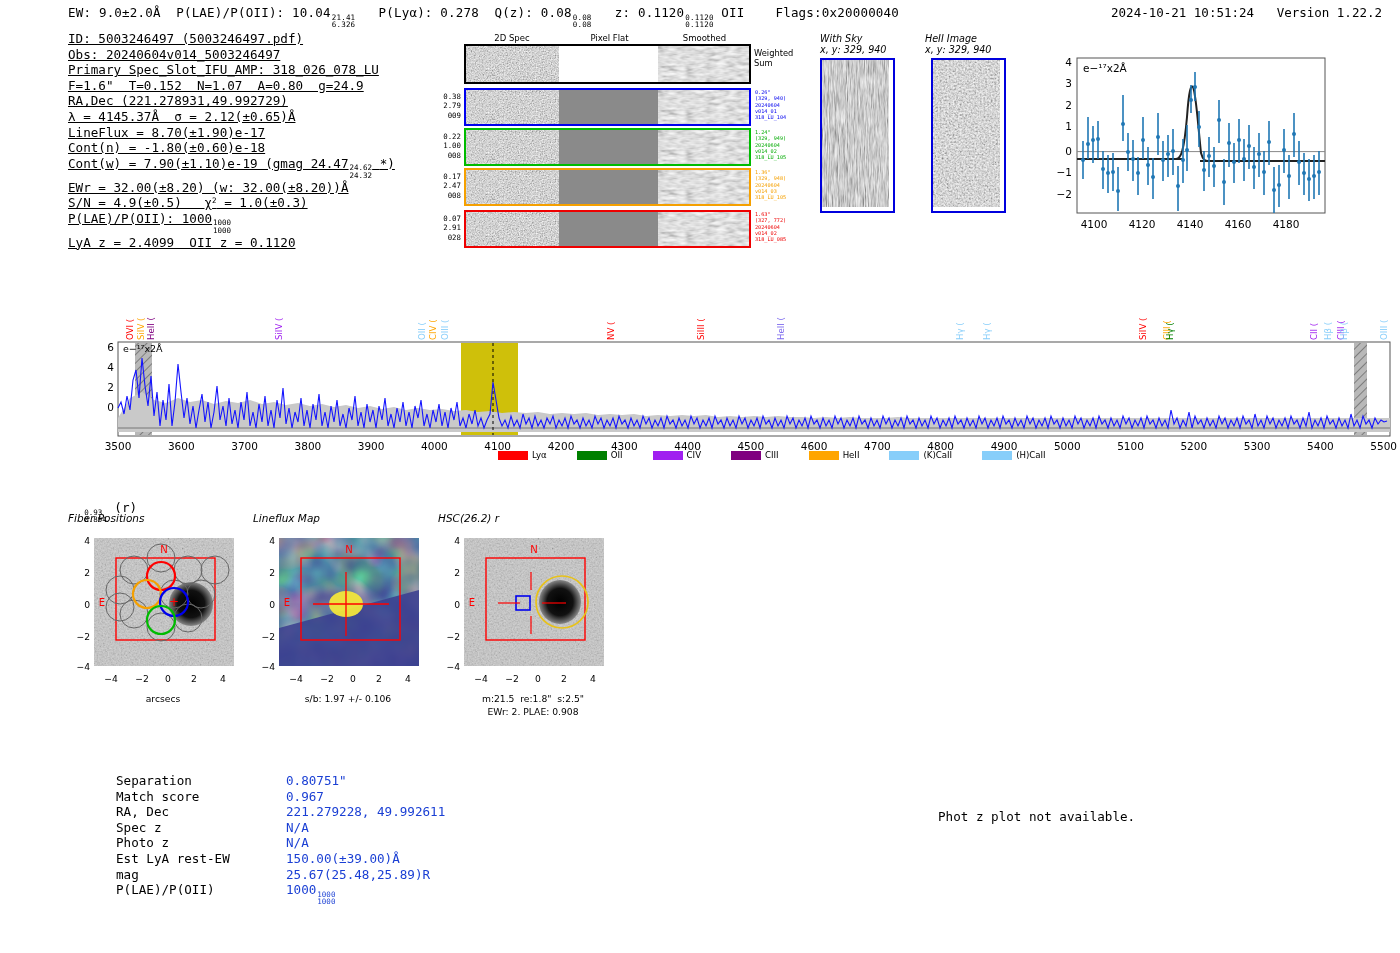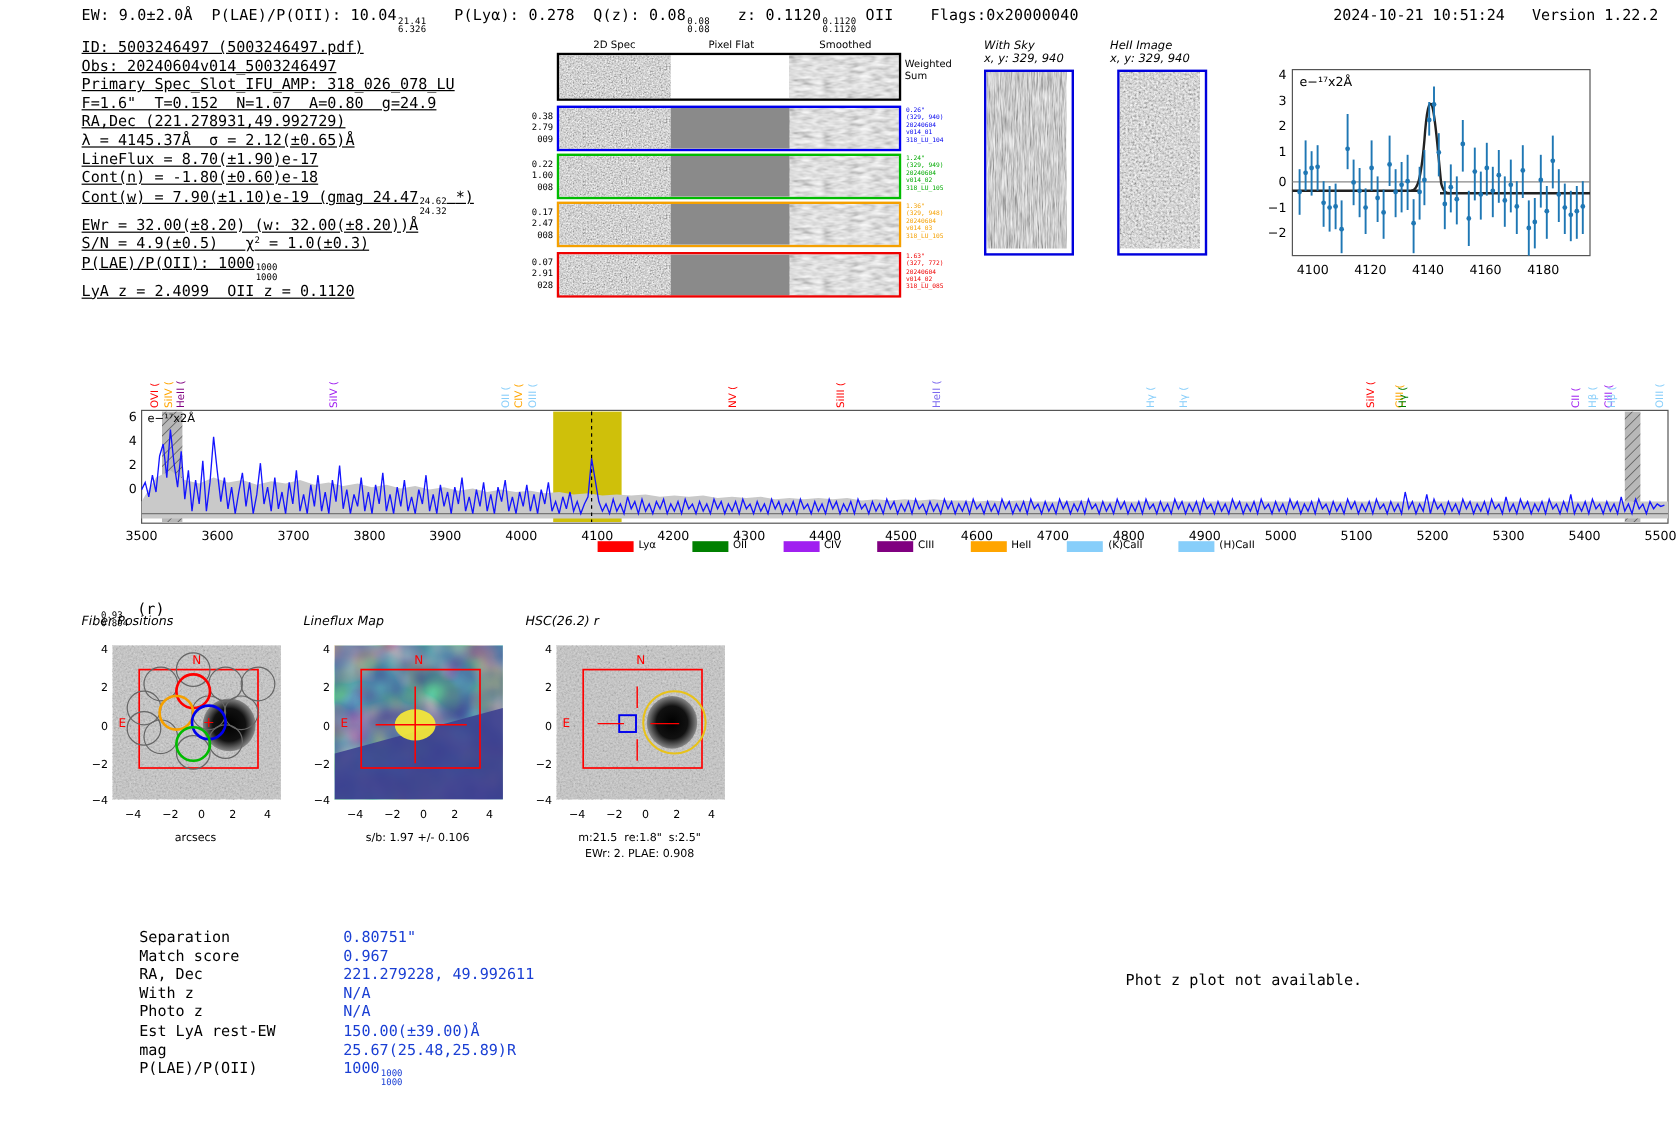--- a/index.html
+++ b/index.html
@@ -683,21 +683,21 @@
     </div>
     <div style="position: relative; height: 15.6px;">
       <span class="k">Match score</span>
       <span class="v">0.967</span>
     </div>
     <div style="position: relative; height: 15.6px;">
       <span class="k">RA, Dec</span>
       <span class="v">221.279228, 49.992611</span>
     </div>
     <div style="position: relative; height: 15.6px;">
-      <span class="k">With z</span>
+      <span class="k">Spec z</span>
       <span class="v">N/A</span>
     </div>
     <div style="position: relative; height: 15.6px;">
       <span class="k">Photo z</span>
       <span class="v">N/A</span>
     </div>
     <div style="position: relative; height: 15.6px;">
       <span class="k">Est LyA rest-EW</span>
       <span class="v">150.00(±39.00)Å</span>
     </div>

